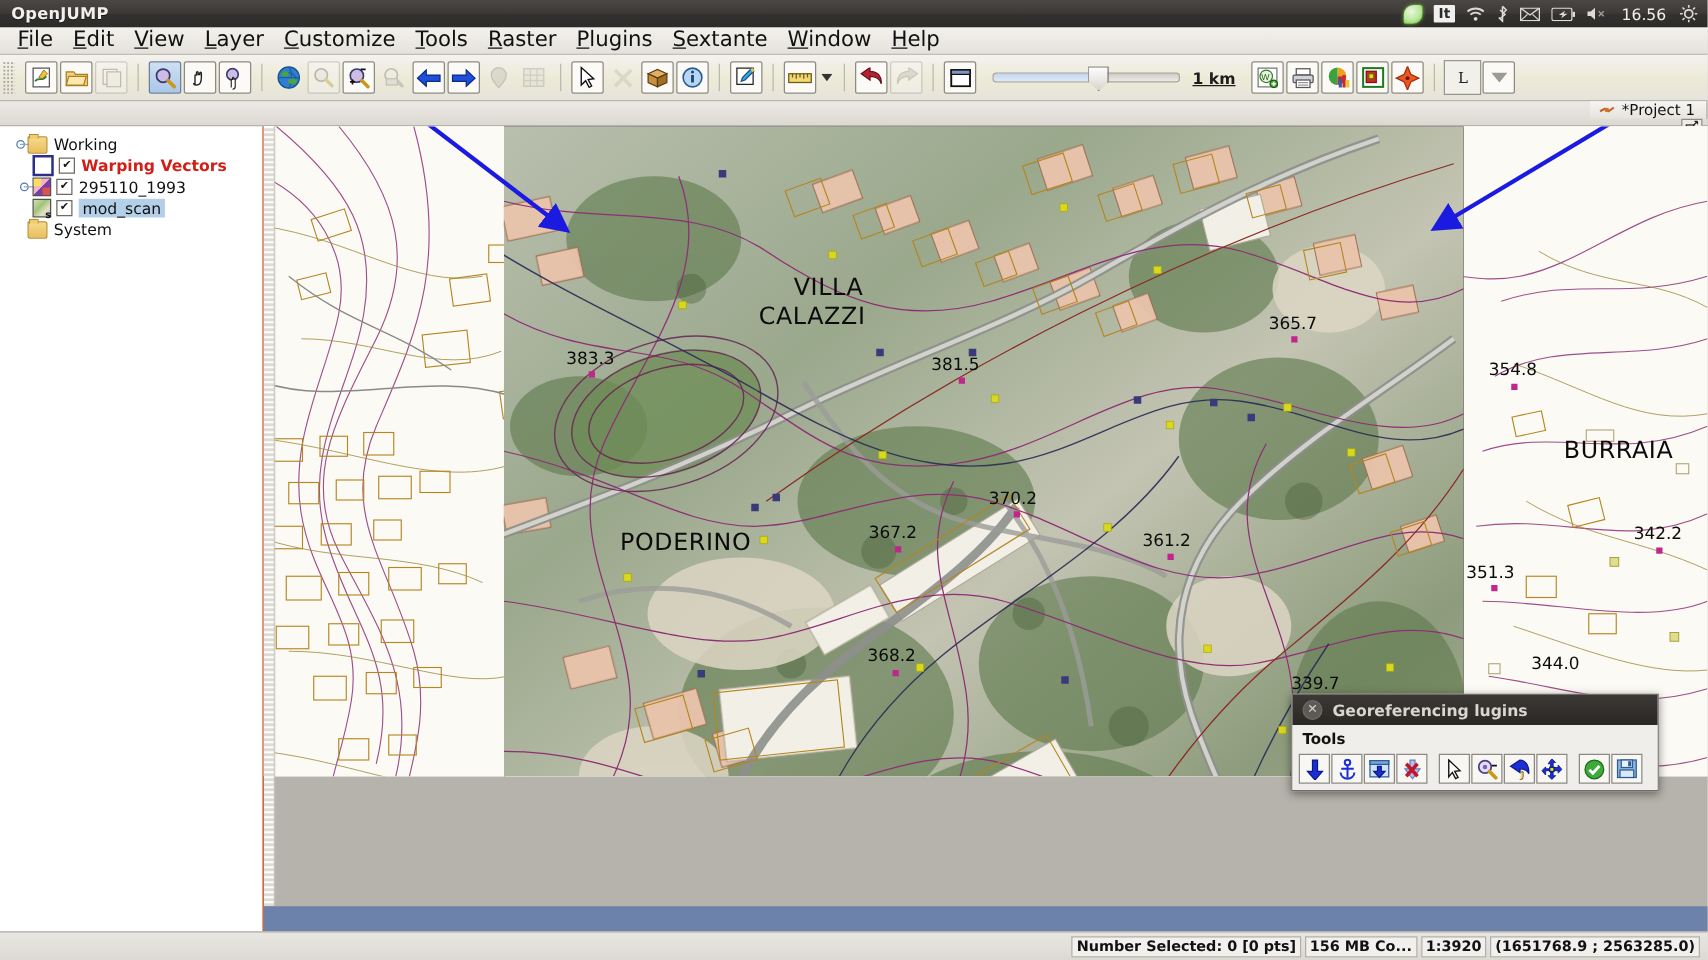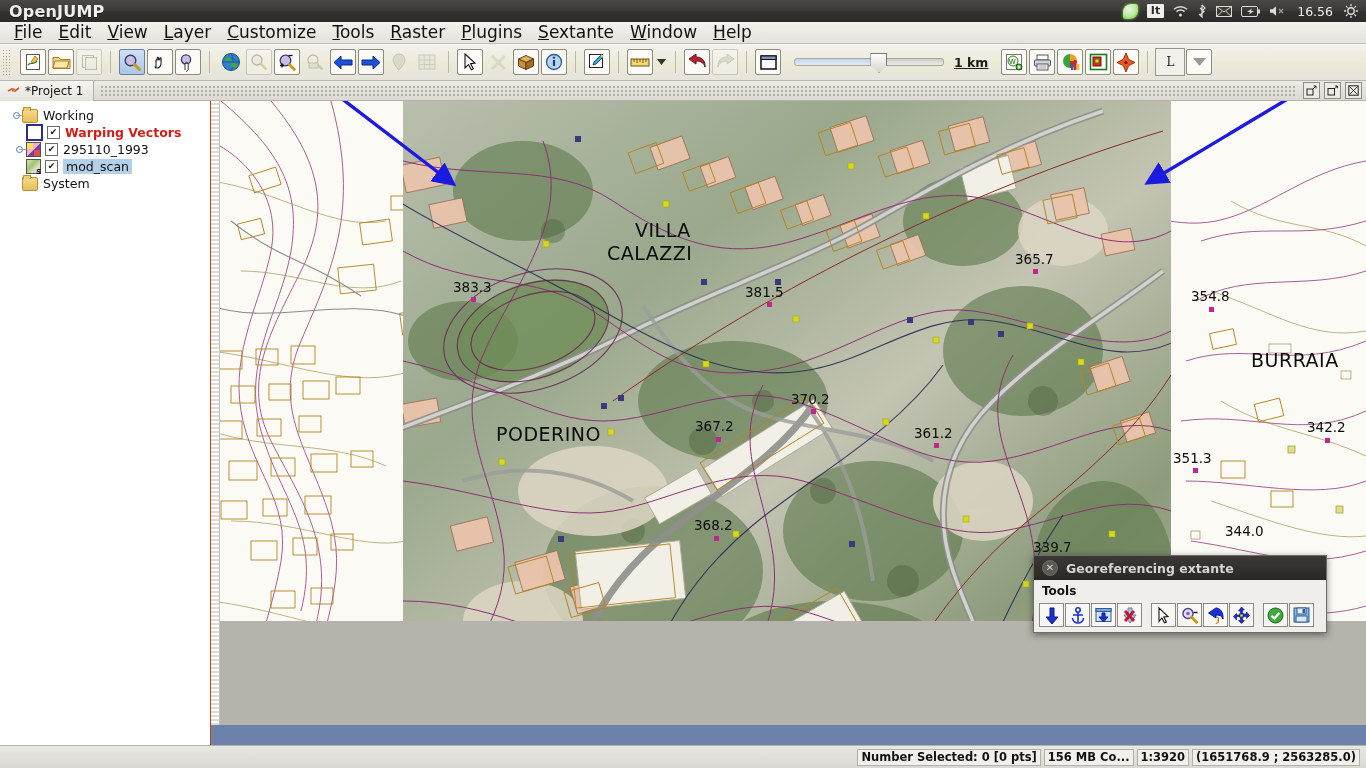--- a/index.html
+++ b/index.html
@@ -11,21 +11,21 @@
   }
 
   
   #os-bar {
     position: absolute; left: 0; top: 0; width: 1366px; height: 22px;
     background: linear-gradient(to bottom, #4a4744 0%, #3c3936 48%, #343230 52%, #2d2b29 100%);
     display: flex; align-items: center;
     box-sizing: border-box;
   }
   #os-title {
-    color: #f2f0ee; font-size: 16px; font-weight: bold;
+    color: #f2f0ee; font-size: 13px; font-weight: bold;
     padding-left: 9px; letter-spacing: .2px;
     text-shadow: 0 1px 0 rgba(0,0,0,.6);
   }
   #tray { margin-left: auto; display: flex; align-items: center; gap: 9px; padding-right: 8px; }
   .tray-ico { color: #dedbd7; font-size: 13px; line-height: 1; display: flex; align-items: center; }
   #tray-clock { color: #f0eeea; font-size: 12.5px; font-weight: normal; padding: 0 2px; }
   #kbd-layout {
     background: #f0efed; color: #2a2a2a; font-size: 11px; font-weight: bold;
     padding: 1px 4px 2px 4px; border-radius: 1px; line-height: 11px; text-align: center;
   }
@@ -98,21 +98,21 @@
 
   
   #desktop {
     position: absolute; left: 0; top: 81px; width: 1366px; height: 664px;
     background: #b6b3ac;
   }
   #proj-titlebar {
     position: absolute; left: 0; top: 0; width: 1366px; height: 20px;
     background: linear-gradient(to bottom, #eceae5 0%, #dcd9d2 100%);
     border-bottom: 1px solid #b5b2ab;
-    display: flex; align-items: center; box-sizing: border-box;
+    display: flex; align-items: flex-end; box-sizing: border-box; flex-direction: column;
   }
   #proj-tab {
     height: 20px; display: flex; align-items: center; gap: 5px;
     padding: 0 9px 0 7px;
     background: linear-gradient(to bottom, #f6f5f1, #e6e3dd);
     border-right: 1px solid #b5b2ab;
   }
   #proj-tab-label { font-size: 12px; color: #111; font-weight: normal; }
   #proj-dots {
     flex: 1; height: 12px; margin: 0 6px;
@@ -957,21 +957,21 @@
       <line x1="780" y1="636" x2="721" y2="560" stroke="#1a1ae0" stroke-width="3.4" marker-end="url(#ah)"></line>
     </svg>
   </div>
 
   <div id="map-scrollbar-l"></div>
   <div id="bottom-scroll"></div>
 
   <div id="geo-toolbox">
     <div id="geo-title">
       <div id="geo-close">✕</div>
-      <div id="geo-title-text">Georeferencing extante</div>
+      <div id="geo-title-text">Georeferencing lugins</div>
     </div>
     <div id="geo-tools-label">Tools</div>
     <div id="geo-btnrow">
       <div class="geo-btn">
         <svg width="16" height="17" viewBox="0 0 16 17">
             <path d="M6 1h4v9h4l-6 7-6-7h4z" fill="#1b2fd4" stroke="#0b1a8a"></path>
           </svg>
       </div>
       <div class="geo-btn">
         <svg width="16" height="17" viewBox="0 0 16 17">

